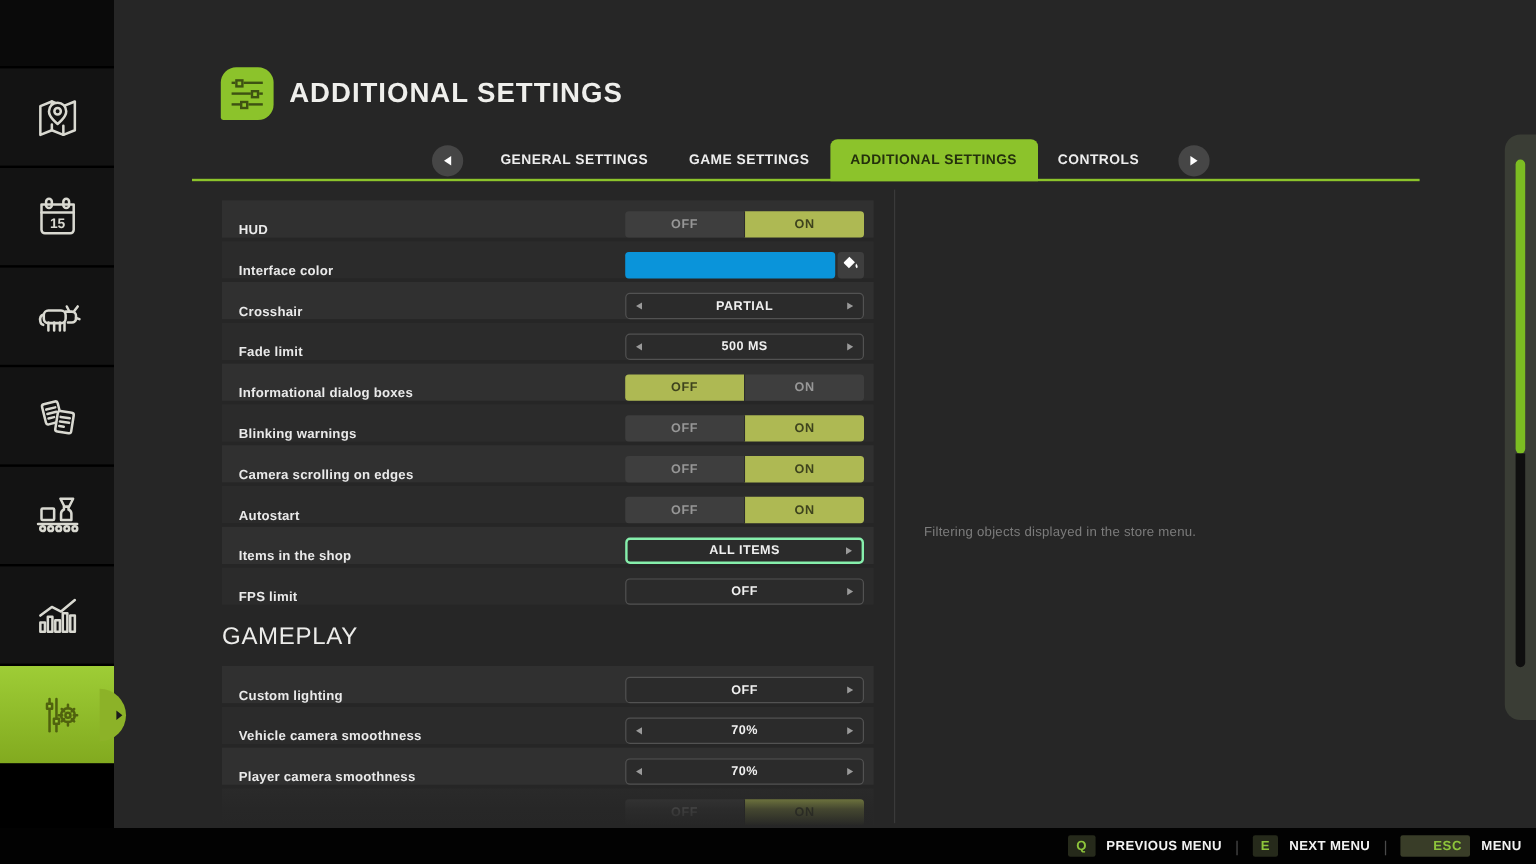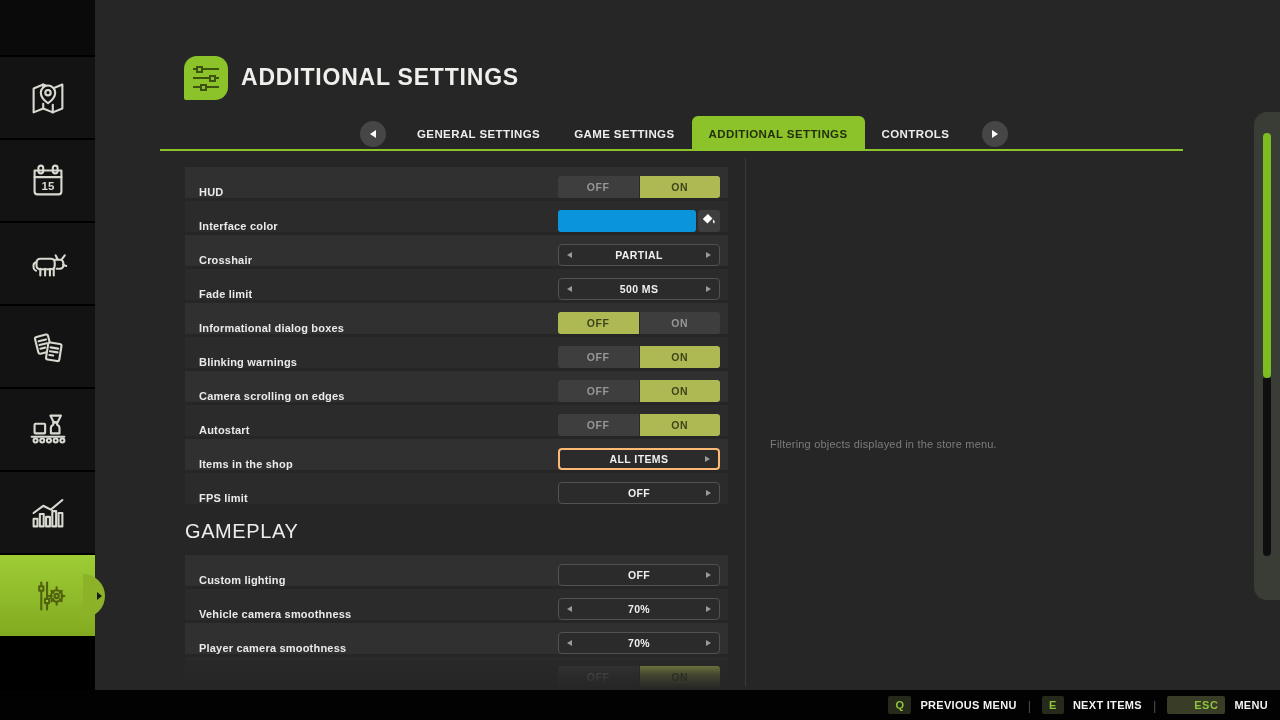--- a/index.html
+++ b/index.html
@@ -39,33 +39,33 @@
   .tab.active { background:#8cc32b; color:#24300c; border-radius:6px 6px 0 0; }
   .underline { position:absolute; left:77px; top:149px; width:1023px; height:2px; background:#8cc32b; }
 
   
   .rows { position:absolute; left:102px; width:543px; }
   #rows-main { top:167px; }
   #rows-gameplay { top:555px; }
   .row { height:31px; margin-bottom:3px; display:flex; align-items:flex-end; background:#303030; padding-left:14px; }
   .rows .row:nth-child(even) { background:#2b2b2b; }
   .row-label { font-size:11px; font-weight:700; color:#eaeaea; letter-spacing:0.2px; }
-  .ctrl { width:162px; height:22px; margin-left:auto; margin-right:8px; position:relative; }
+  .ctrl { width:199px; height:22px; margin-left:auto; margin-right:8px; position:relative; }
 
   .toggle { display:flex; height:100%; }
   .half { flex:1; display:flex; align-items:center; justify-content:center; background:#3e3e3e; color:#979797;
       font-size:10.5px; font-weight:700; letter-spacing:0.6px; cursor:pointer; }
   .half.off { border-radius:3px 0 0 3px; }
   .half.on  { border-radius:0 3px 3px 0; border-left:1px solid #2b2b2b; }
   .half.active { background:#aeb953; color:#3e431d; }
 
   .selector { height:100%; background:#2b2b2b; border:1px solid #525252; border-radius:4px; display:flex;
       align-items:center; justify-content:center; font-size:10.5px; font-weight:700; color:#f0f0f0;
       letter-spacing:0.4px; position:relative; cursor:pointer; }
-  .selector.focused { border:2px solid #fdba74; }
+  .selector.focused { border:2px solid #86efac; }
   .arr { position:absolute; top:50%; transform:translateY(-50%); cursor:pointer; }
   .arr.l { left:8px; width:0;height:0;border-top:3.5px solid transparent;border-bottom:3.5px solid transparent;border-right:5px solid #9a9a9a; }
   .arr.r { right:8px; width:0;height:0;border-top:3.5px solid transparent;border-bottom:3.5px solid transparent;border-left:5px solid #9a9a9a; }
 
   .colorctrl { display:flex; height:100%; gap:2px; }
   .swatch { flex:1; border-radius:3px; cursor:pointer; }
   .paintbtn { width:22px; height:22px; background:#3e3e3e; border:none; border-radius:3px; display:flex;
       align-items:center; justify-content:center; cursor:pointer; }
 
   .section-title { position:absolute; left:102px; top:507px; height:48px; display:flex; align-items:center;
@@ -384,21 +384,21 @@
 
   <footer class="bottombar">
     <div id="bottom-items" style="display:flex;align-items:center;gap:11px">
         <div class="bb-group">
           <span class="key">Q</span>
           <span class="bb-label">PREVIOUS MENU</span>
         </div>
         <span class="bb-div">|</span>
         <div class="bb-group">
           <span class="key">E</span>
-          <span class="bb-label">NEXT ITEMS</span>
+          <span class="bb-label">NEXT MENU</span>
         </div>
         <span class="bb-div">|</span>
         <div class="bb-group is-esc">
           <span class="key">ESC</span>
           <span class="bb-label">MENU</span>
         </div>
       </div>
   </footer>
 
 </div>

